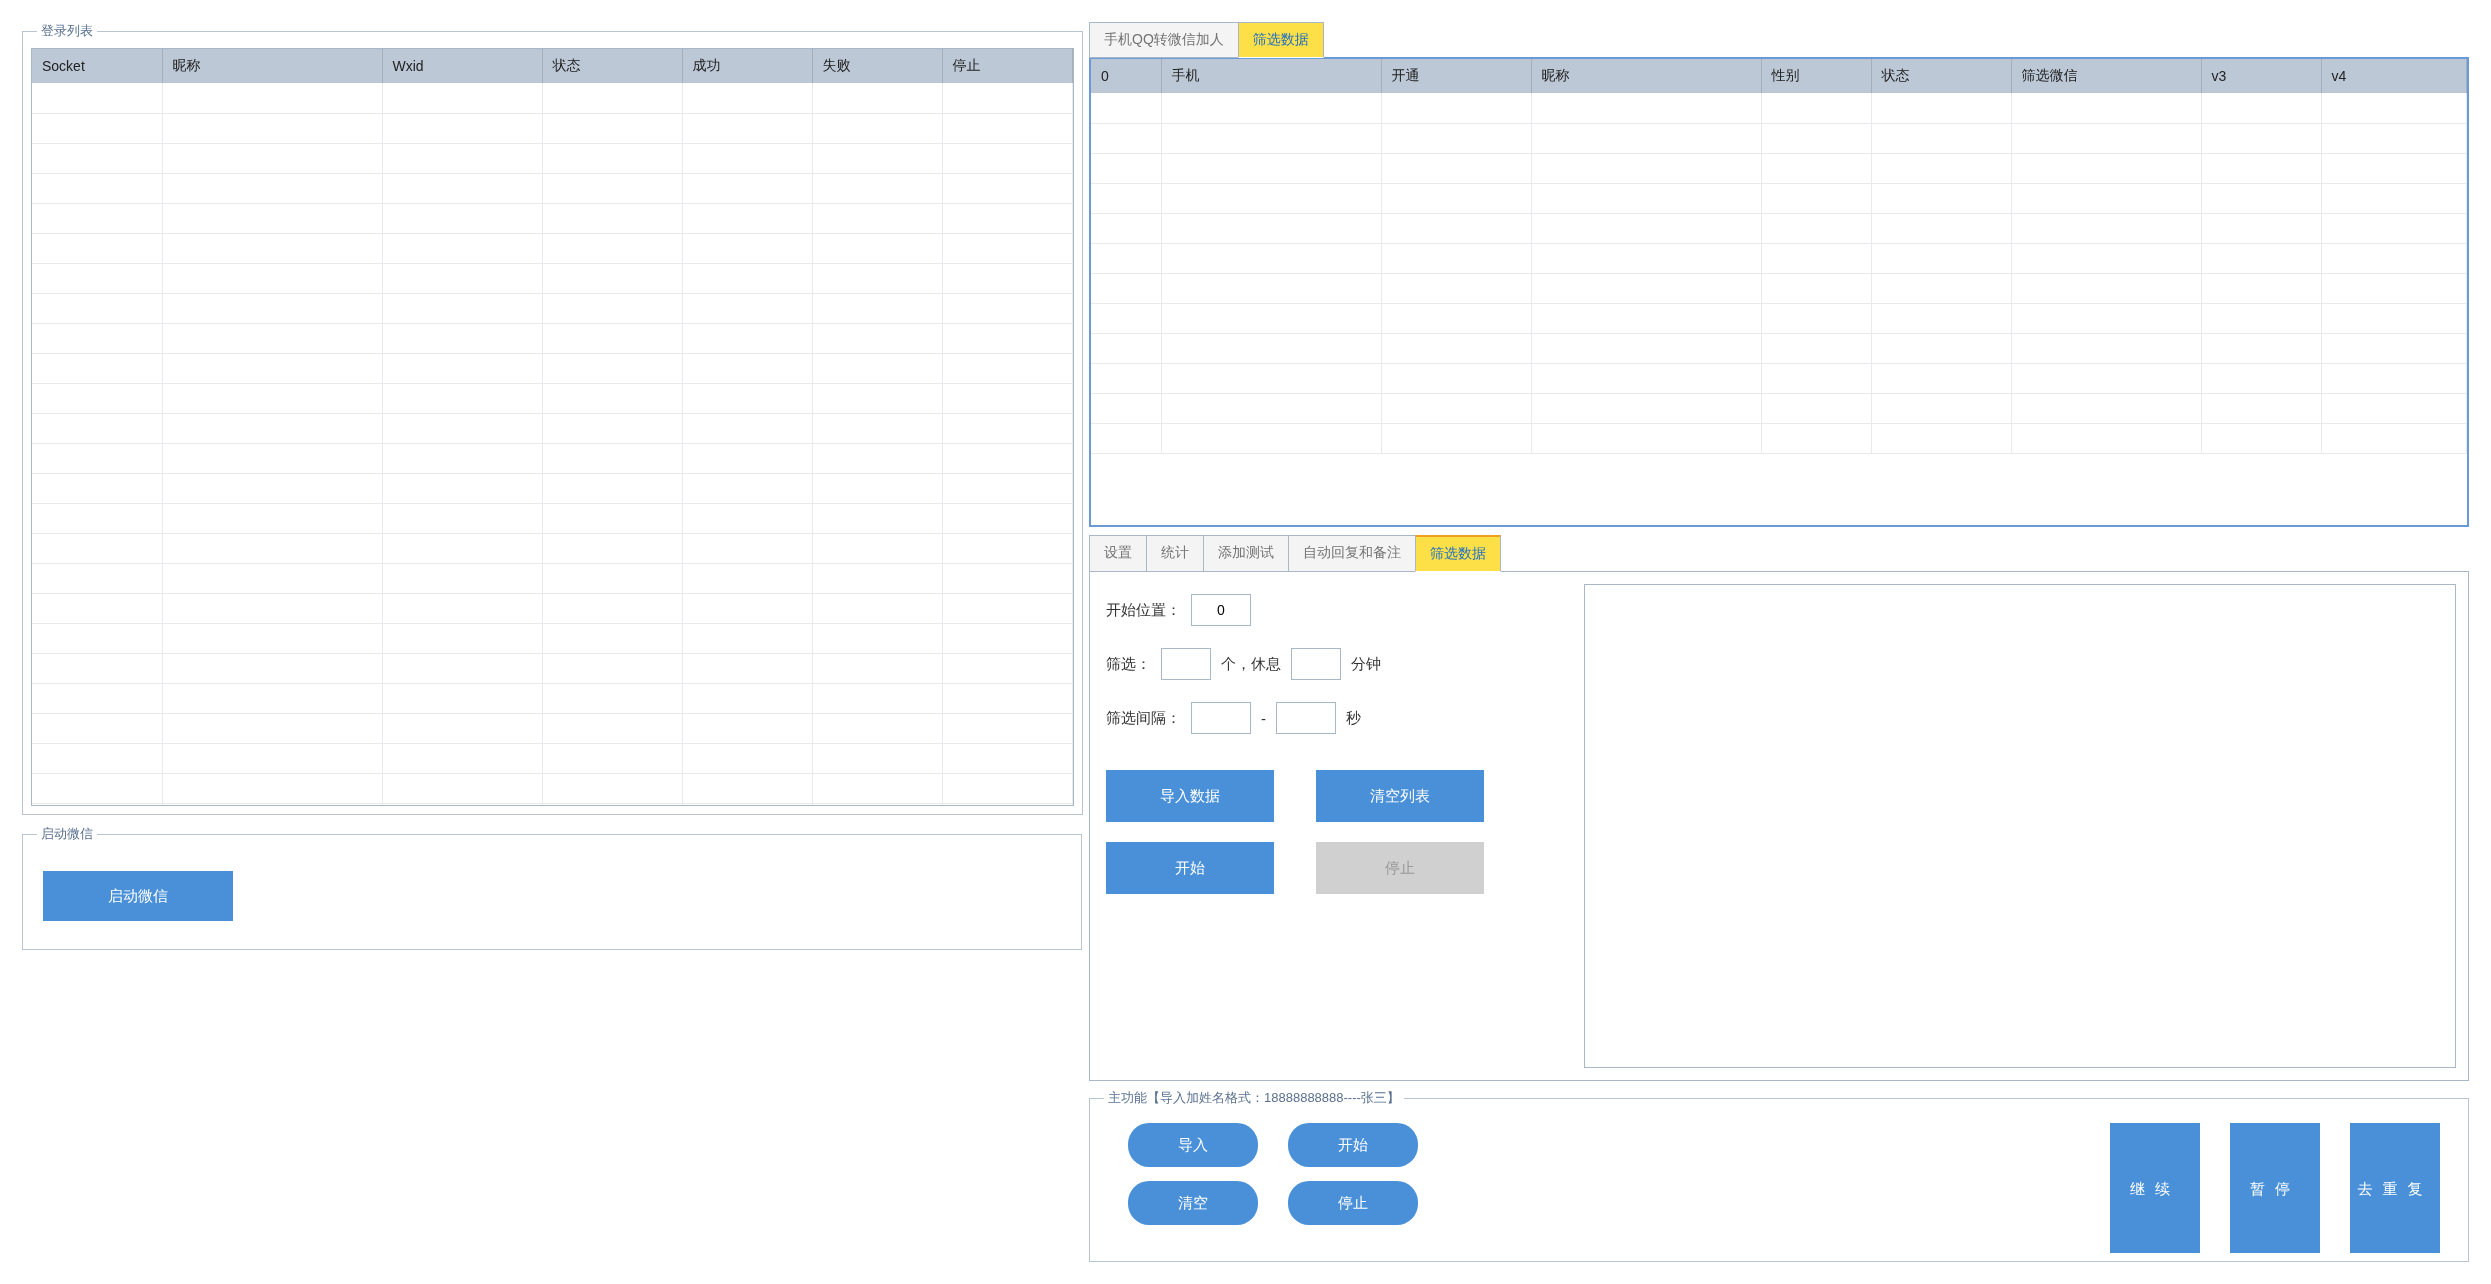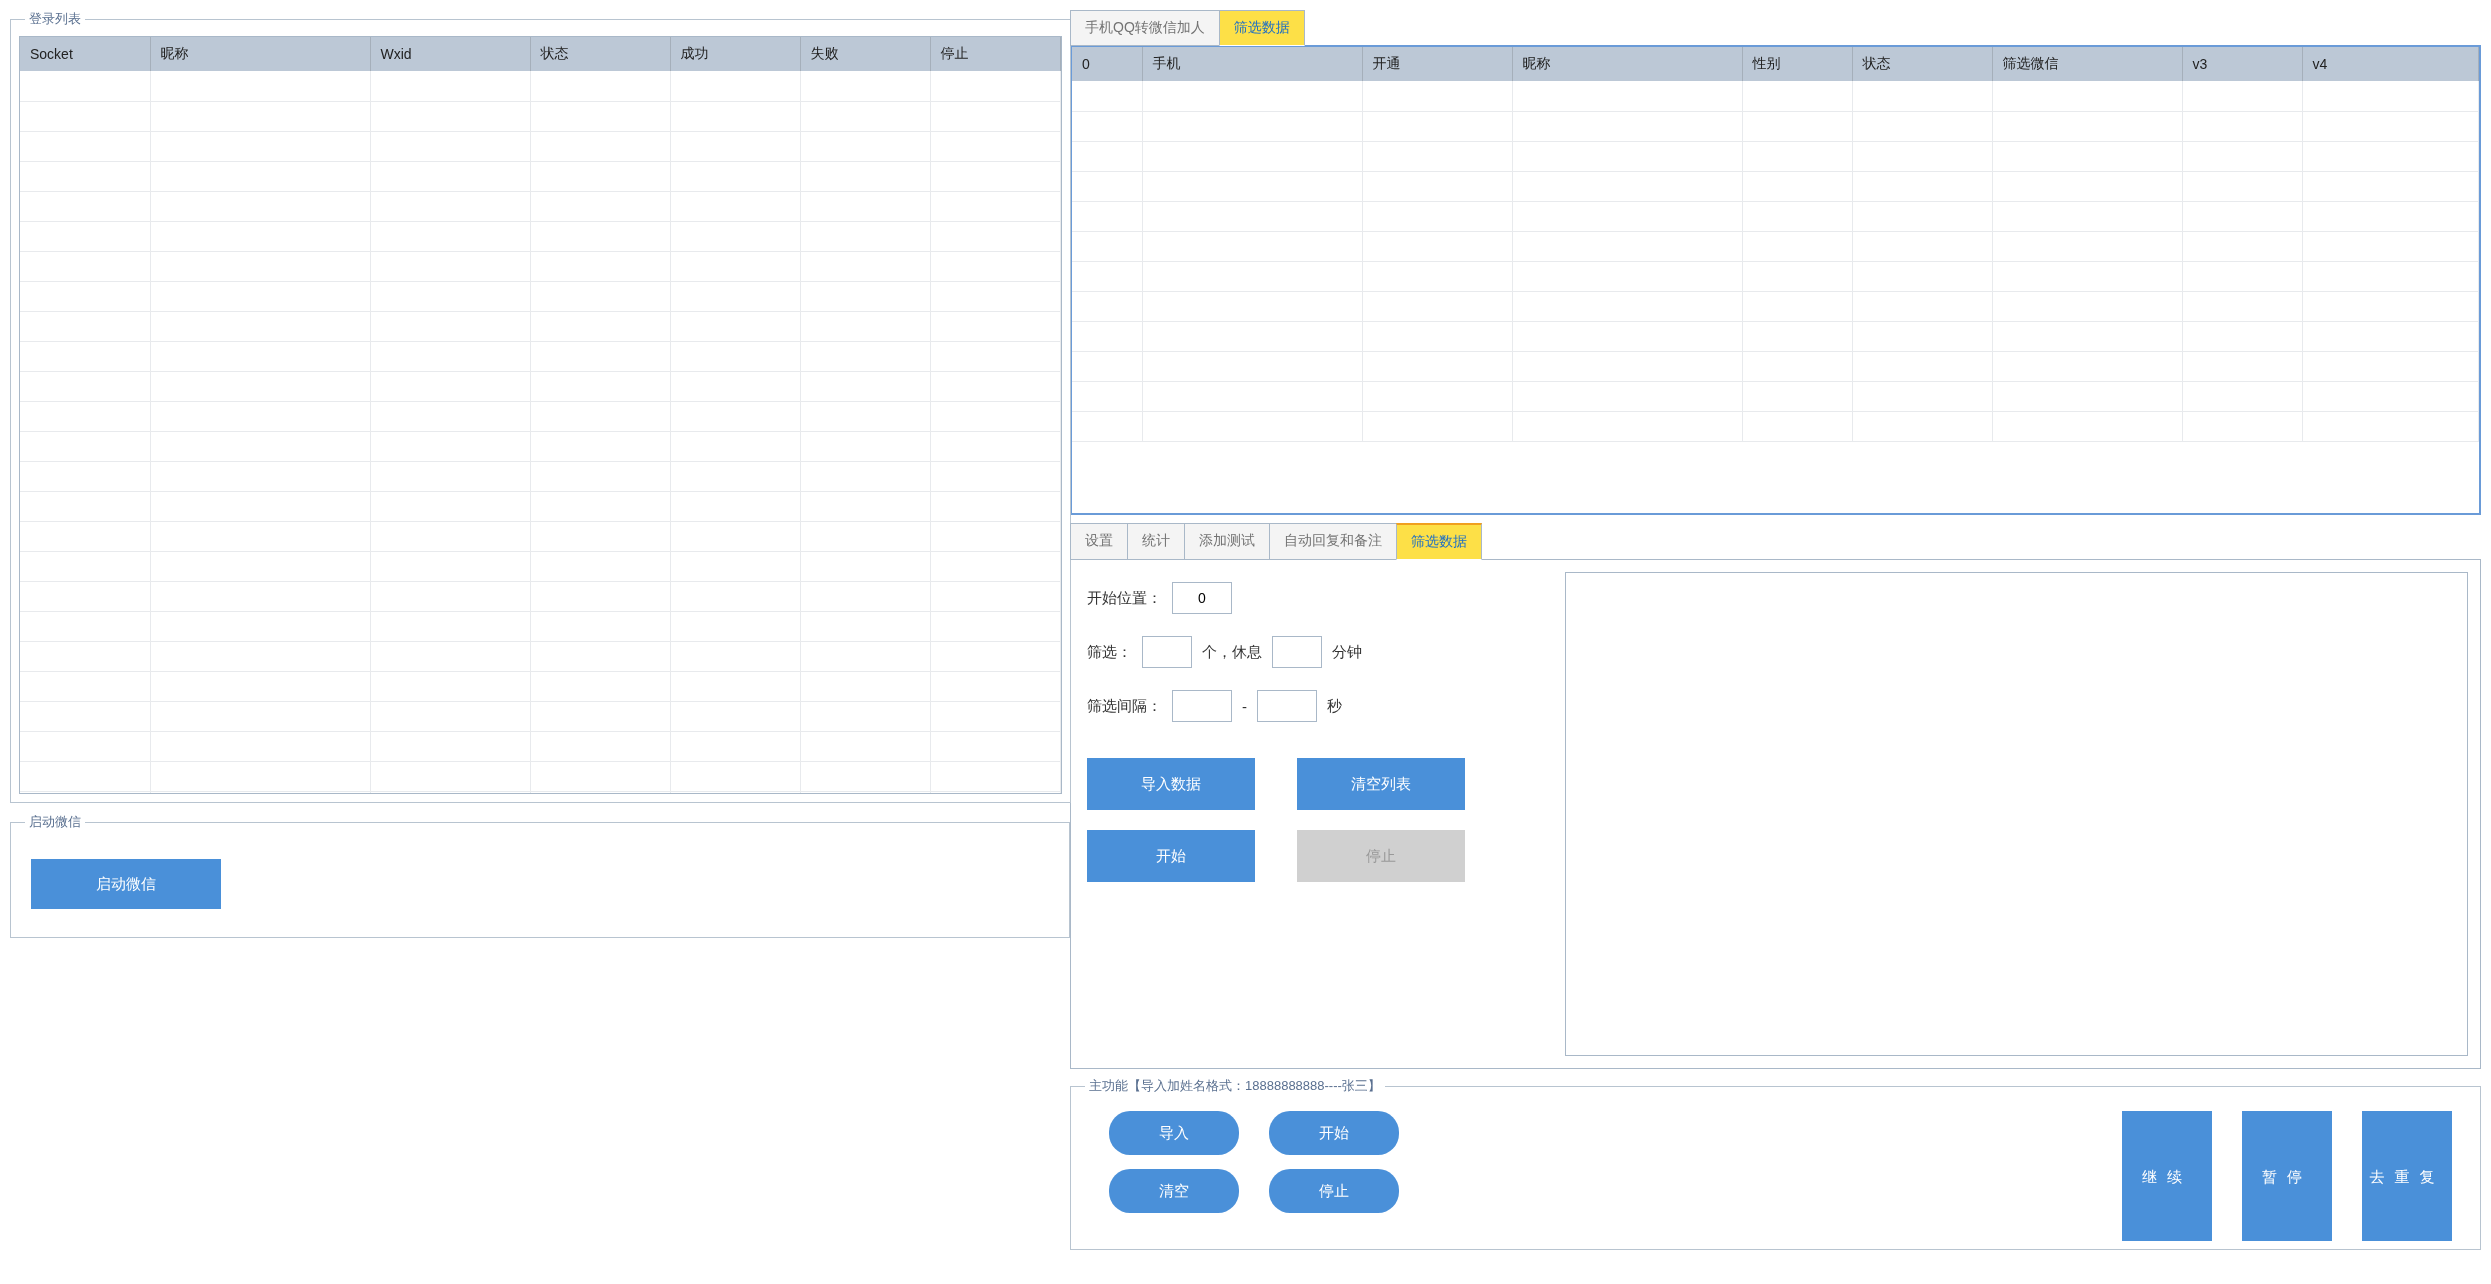--- a/index.html
+++ b/index.html
@@ -5,21 +5,21 @@
     * { margin: 0; padding: 0; box-sizing: border-box; }
     body {
       font-family: "Microsoft YaHei", "SimSun", Arial, sans-serif;
       font-size: 13px;
       background: #fff;
       color: #333;
       width: 2491px;
       height: 1284px;
       overflow: hidden;
     }
-    .container { display: flex; gap: 0; padding: 10px; height: 100%; }
+    .container { display: flex; gap: 7px; padding: 22px; height: 100%; }
     .left-col { width: 1060px; display: flex; flex-direction: column; gap: 10px; }
     .right-col { flex: 1; display: flex; flex-direction: column; gap: 8px; }
     
     fieldset {
       border: 1px solid #b8c4d0;
       padding: 8px;
       position: relative;
     }
     legend {
       color: #5a7090;

